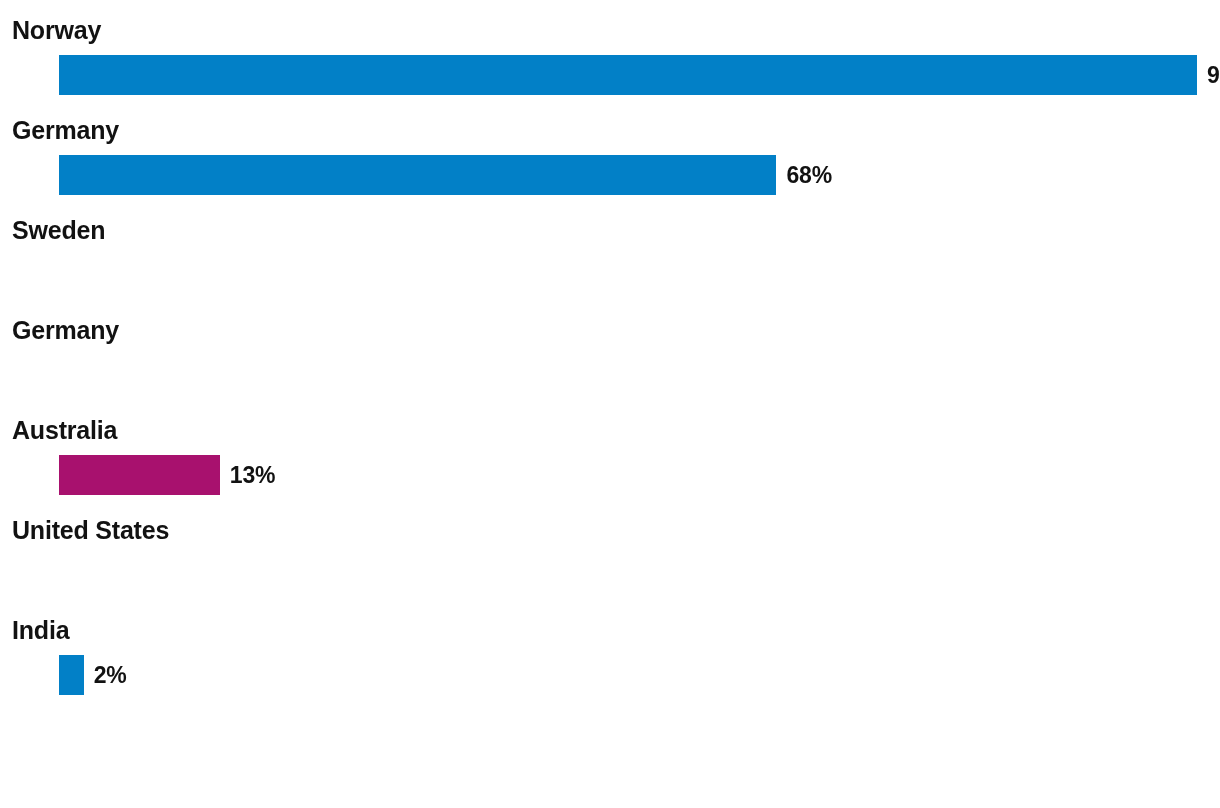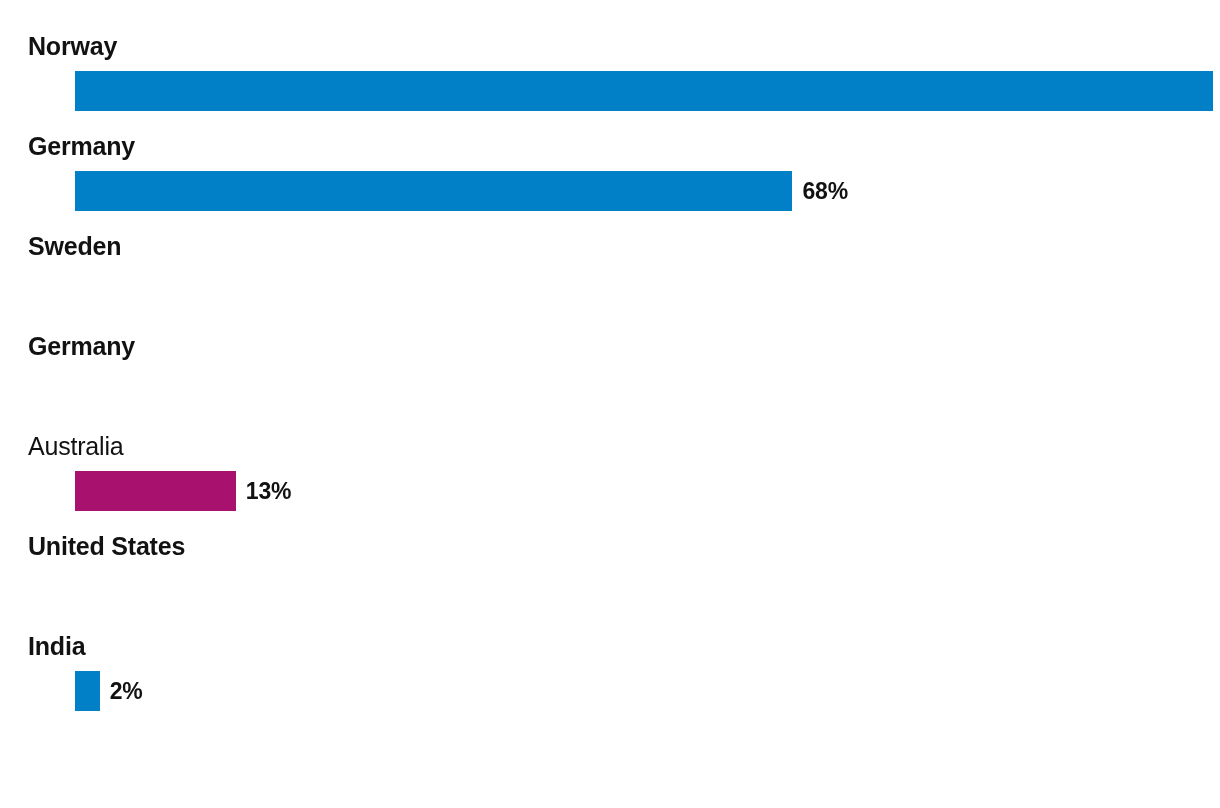--- a/index.html
+++ b/index.html
@@ -14,21 +14,21 @@
     font-family: "Liberation Sans", "DejaVu Sans", sans-serif;
     -webkit-font-smoothing: antialiased;
     overflow: hidden;
   }
 
   #chart {
     position: relative;
     width: 1220px;
     height: 808px;
     box-sizing: border-box;
-    padding: 16px;
+    padding: 0;
   }
 
   .row {
     position: relative;
     height: 100px;
     padding-left: 12px;
     box-sizing: border-box;
   }
 
   .cat-label {
@@ -37,21 +37,21 @@
     top: 16px;
     font-size: 25px;
     line-height: 28px;
     font-weight: 600;
     color: #121212;
     letter-spacing: -0.2px;
     white-space: nowrap;
   }
 
   .row.highlight .cat-label {
-    font-weight: 400;
+    font-weight: 700;
   }
 
   .bar-line {
     position: absolute;
     left: 12px;
     top: 55px;
     height: 40px;
     display: flex;
     align-items: flex-start;
     margin-left: 47px;

